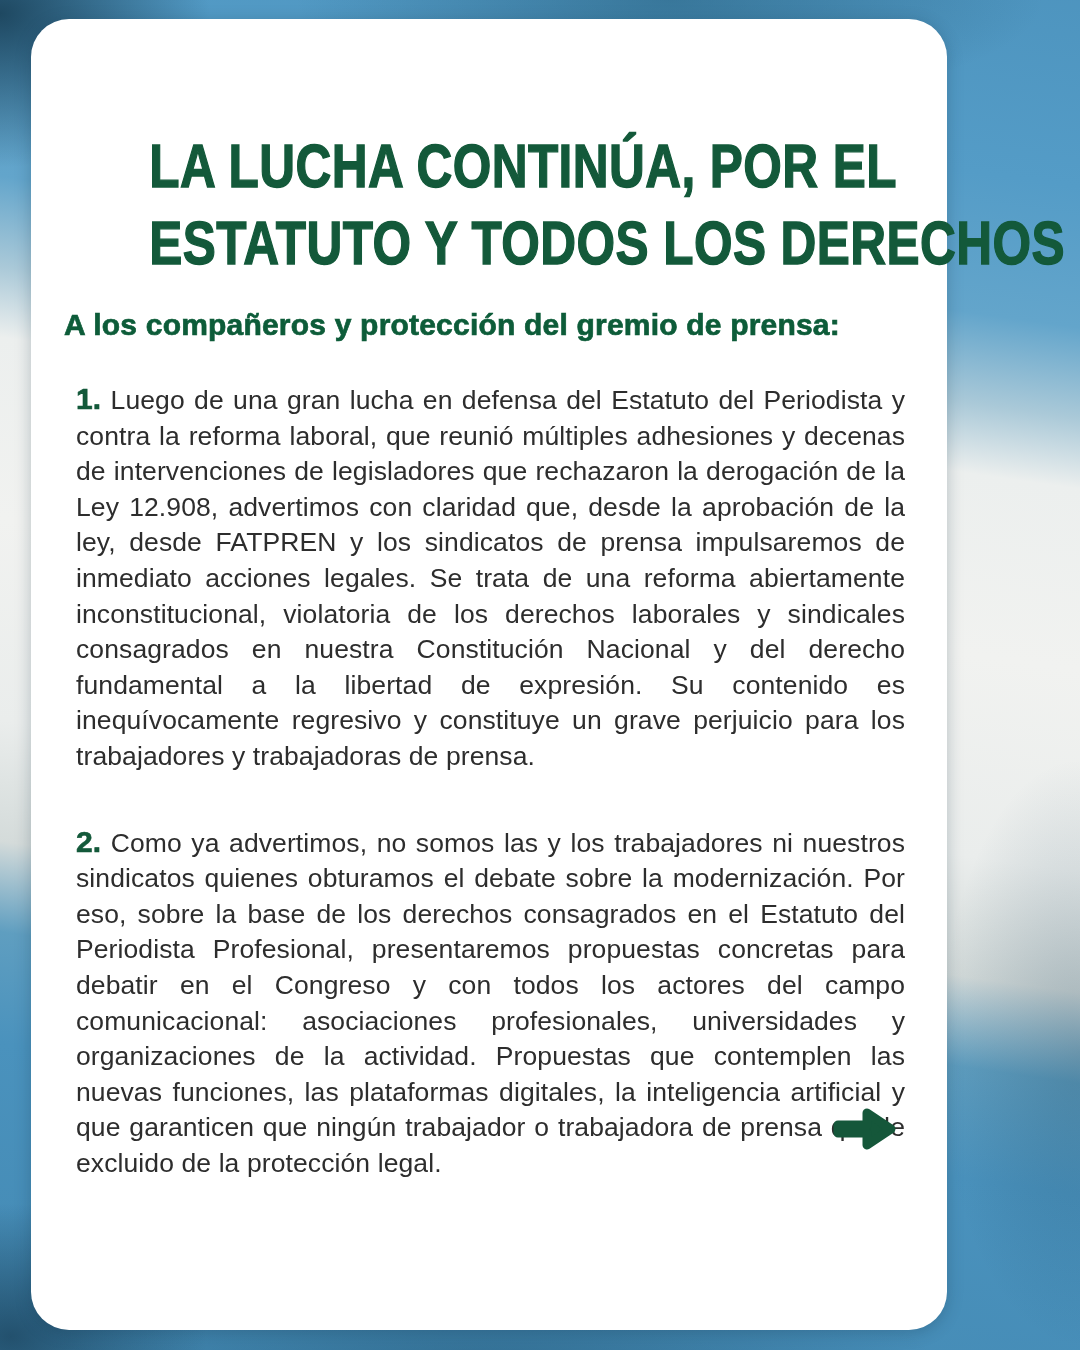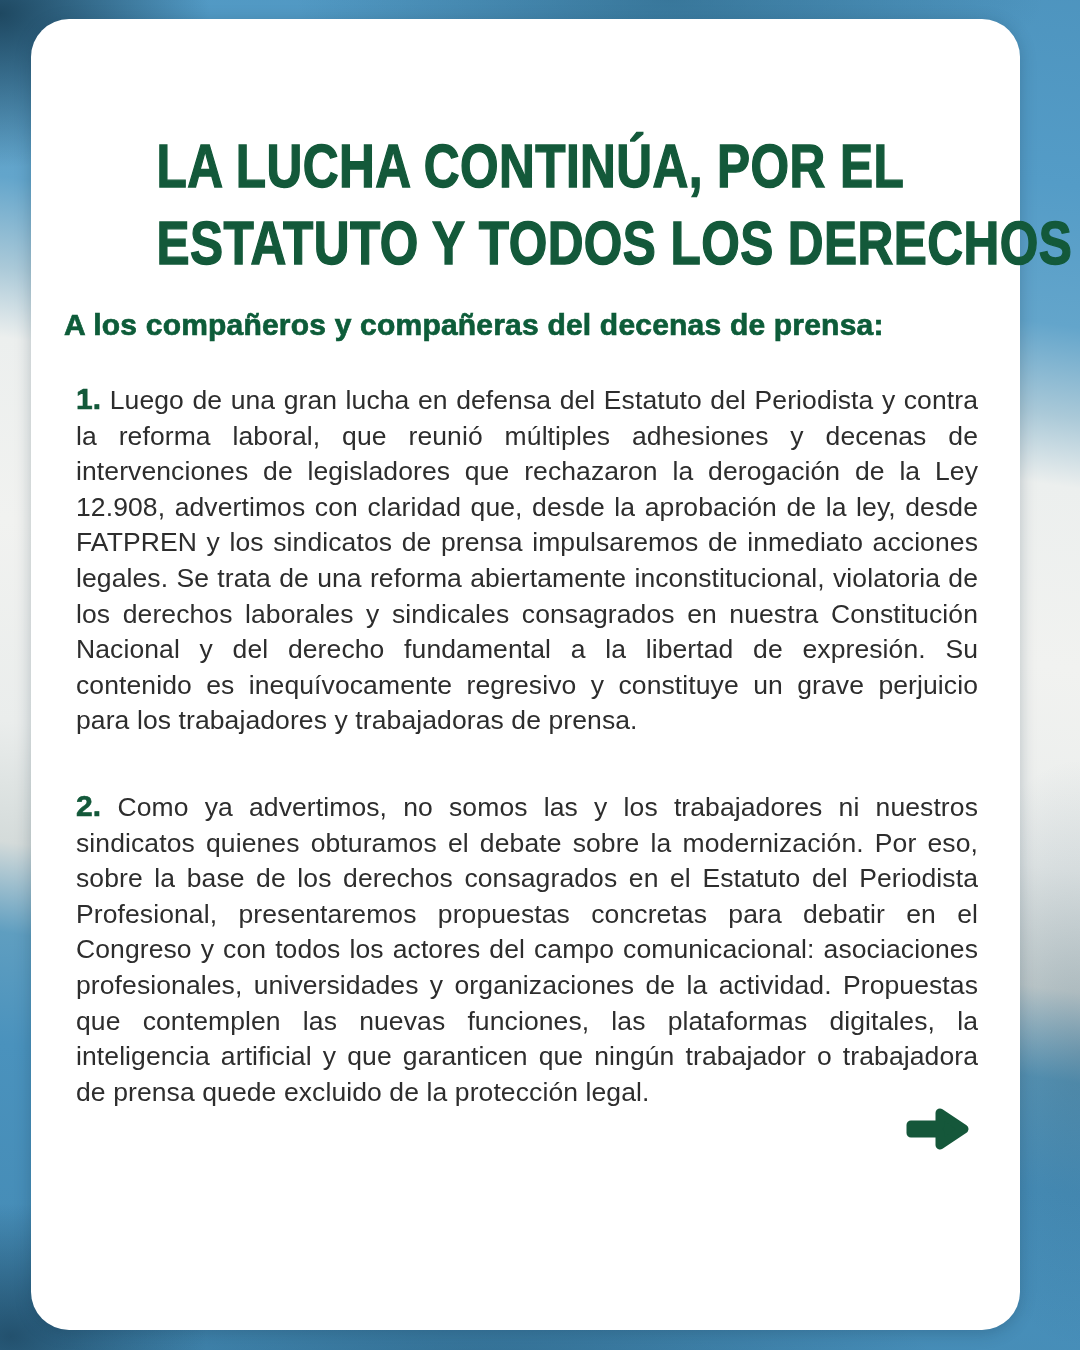--- a/index.html
+++ b/index.html
@@ -44,21 +44,21 @@
       radial-gradient(ellipse 520px 150px at 62% 0%, rgba(18,66,90,0.38), rgba(18,66,90,0) 72%),
       radial-gradient(ellipse 280px 190px at 1% 99%, rgba(8,34,52,0.55), rgba(8,34,52,0) 70%),
       radial-gradient(ellipse 600px 130px at 45% 101%, rgba(14,52,76,0.32), rgba(14,52,76,0) 75%),
       radial-gradient(ellipse 200px 420px at 100% 78%, rgba(20,60,85,0.25), rgba(20,60,85,0) 70%);
   }
 
   
   .card {
     position: absolute;
     left: 31px; top: 19px;
-    width: 989px; height: 1311px;
+    width: 916px; height: 1311px;
     background: #ffffff;
     border-radius: 38px;
     box-shadow: 0 3px 16px rgba(15, 45, 65, 0.25);
     box-sizing: border-box;
     padding: 0 30px 0 33px;
   }
 
   .title {
     margin: 108px 0 0 0;
     text-align: center;
@@ -123,21 +123,21 @@
 
   <div class="flag-bg"></div>
 
   <div class="card">
 
     <h1 class="title">
       <span class="tline">LA LUCHA CONTINÚA, POR EL</span>
       <span class="tline">ESTATUTO Y TODOS LOS DERECHOS</span>
     </h1>
 
-    <h2 class="subtitle">A los compañeros y compañeras del decenas de prensa:</h2>
+    <h2 class="subtitle">A los compañeros y protección del gremio de prensa:</h2>
 
     <div class="body-text">
       <p><span class="pnum">1.</span> <span>Luego de una gran lucha en defensa del Estatuto del Periodista y contra la reforma laboral, que reunió múltiples adhesiones y decenas de intervenciones de legisladores que rechazaron la derogación de la Ley 12.908, advertimos con claridad que, desde la aprobación de la ley, desde FATPREN y los sindicatos de prensa impulsaremos de inmediato acciones legales. Se trata de una reforma abiertamente inconstitucional, violatoria de los derechos laborales y sindicales consagrados en nuestra Constitución Nacional y del derecho fundamental a la libertad de expresión. Su contenido es inequívocamente regresivo y constituye un grave perjuicio para los trabajadores y trabajadoras de prensa.</span></p>
       <p><span class="pnum">2.</span> <span>Como ya advertimos, no somos las y los trabajadores ni nuestros sindicatos quienes obturamos el debate sobre la modernización. Por eso, sobre la base de los derechos consagrados en el Estatuto del Periodista Profesional, presentaremos propuestas concretas para debatir en el Congreso y con todos los actores del campo comunicacional: asociaciones profesionales, universidades y organizaciones de la actividad. Propuestas que contemplen las nuevas funciones, las plataformas digitales, la inteligencia artificial y que garanticen que ningún trabajador o trabajadora de prensa quede excluido de la protección legal.</span></p>
     </div>
 
     <div class="next-button">
       <svg width="74" height="74" viewBox="0 0 74 74" xmlns="http://www.w3.org/2000/svg" aria-hidden="true">
         <path d="M11 33 L40 33 L40 21 L64 37 L40 53 L40 41 L11 41 Z" fill="#15573a" stroke="#15573a" stroke-width="9" stroke-linejoin="round" stroke-linecap="round"></path>
       </svg>

